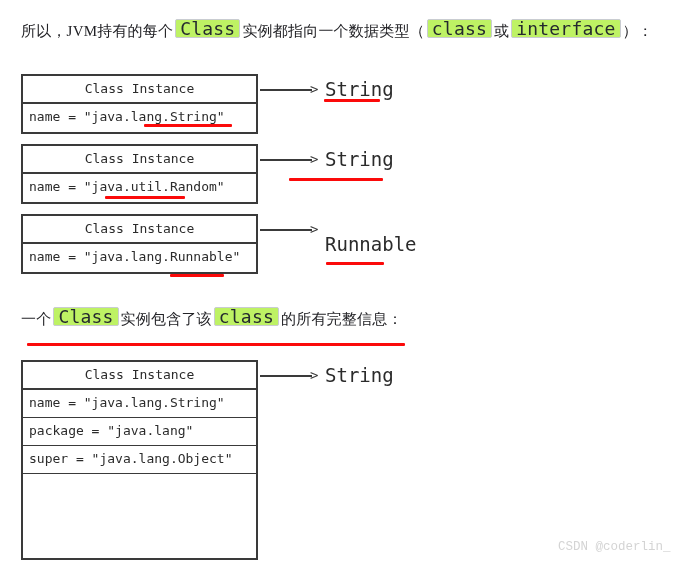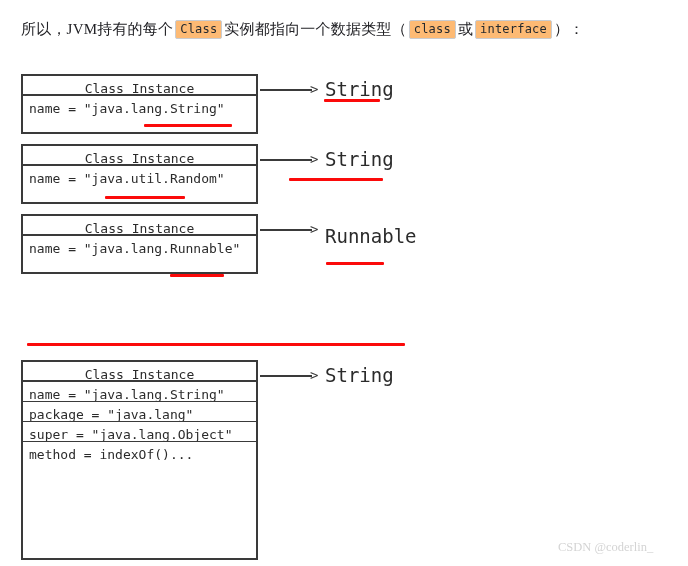--- a/index.html
+++ b/index.html
@@ -26,41 +26,41 @@
     line-height: 20px;
     color: #222226;
     white-space: nowrap;
     letter-spacing: 0.2px;
   }
   .prose .cn { font-family: Liberation Serif, serif; }
 
   .code-chip {
     display: inline-block;
     font-family: "DejaVu Sans Mono", "Liberation Mono", monospace;
-    font-size: 12px;
+    font-size: 18px;
     line-height: 15px;
     padding: 1px 4px 1px 4px;
     border: 1px solid #c9ccd1;
     border-radius: 2px;
-    background: #fdba74;
+    background: #bef264;
     color: #24292e;
     vertical-align: 1px;
     margin: 0 2px;
   }
 
   
   .sbox {
     position: absolute;
     border: 2px solid #3a3a3a;
     background: #ffffff;
     box-sizing: border-box;
   }
   .sbox .row {
     box-sizing: border-box;
-    height: 20px;
+    height: 28px;
     line-height: 26px;
     font-family: "DejaVu Sans Mono", "Liberation Mono", monospace;
     font-size: 13px;
     color: #2b2b2b;
     white-space: nowrap;
     overflow: hidden;
   }
   .sbox .row.head {
     text-align: center;
     border-bottom: 2px solid #3a3a3a;
@@ -107,21 +107,21 @@
     background: #fb0a0a;
     border-radius: 1px;
   }
 
   
   .watermark {
     position: absolute;
     font-size: 12.5px;
     color: #d4d4d4;
     white-space: nowrap;
-    font-family: Liberation Serif, serif;
+    font-family: Liberation Mono, monospace;
   }
 </style>
 </head>
 <body>
 
 <div class="page">
 
   <div class="prose" style="left:21px; top:19px;">
     <span class="cn">所以，JVM持有的每个</span><span class="code-chip">Class</span><span class="cn">实例都指向一个数据类型（</span><span class="code-chip">class</span><span class="cn">或</span><span class="code-chip">interface</span><span class="cn">）：</span>
   </div>
@@ -155,34 +155,36 @@
   <div class="redline" style="left:105px; top:196px; width:80px; height:3px;"></div>
 
   <div class="sbox" style="left:21px; top:214px; width:237px; height:60px;">
     <div class="row head">Class Instance</div>
     <div class="row item last">name = "java.lang.Runnable"</div>
   </div>
   <div class="arrow" style="left:260px; top:223px; width:62px;">
     <div class="shaft" style="width:52px;"></div>
     <div class="head" style="left:50px;">&gt;</div>
   </div>
-  <div class="arrow-label" style="left:325px; top:228px;">Runnable</div>
+  <div class="arrow-label" style="left:325px; top:236px;">Runnable</div>
 
   <div class="redline" style="left:326px; top:262px; width:58px; height:3px;"></div>
 
   <div class="redline" style="left:170px; top:274px; width:54px; height:3px;"></div>
 
+  <div class="prose" style="left:21px; top:307px;">
+    <span class="cn">一个</span><span class="code-chip">Class</span><span class="cn">实例包含了该</span><span class="code-chip">class</span><span class="cn">的所有完整信息：</span>
+  </div>
   <div class="redline" style="left:27px; top:343px; width:378px; height:3px;"></div>
 
   <div class="sbox" style="left:21px; top:360px; width:237px; height:200px;">
     <div class="row head">Class Instance</div>
     <div class="row item">name = "java.lang.String"</div>
     <div class="row item">package = "java.lang"</div>
     <div class="row item">super = "java.lang.Object"</div>
-    <div class="row item last">method = indexOf()...</div>
   </div>
   <div class="arrow" style="left:260px; top:369px; width:62px;">
     <div class="shaft" style="width:52px;"></div>
     <div class="head" style="left:50px;">&gt;</div>
   </div>
   <div class="arrow-label" style="left:325px; top:367px;">String</div>
 
   <div class="watermark" style="left:558px; top:540px;">CSDN @coderlin_</div>
 
 </div>

